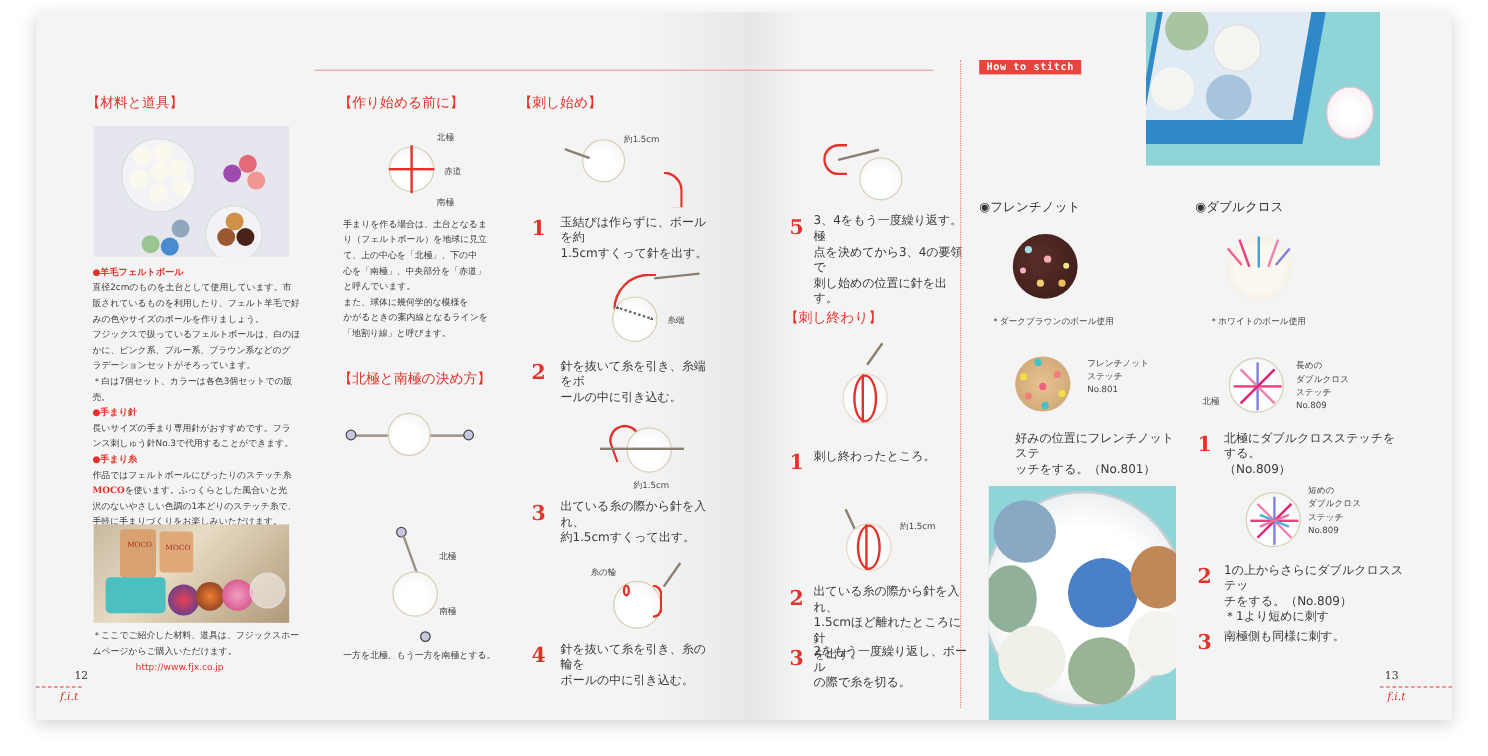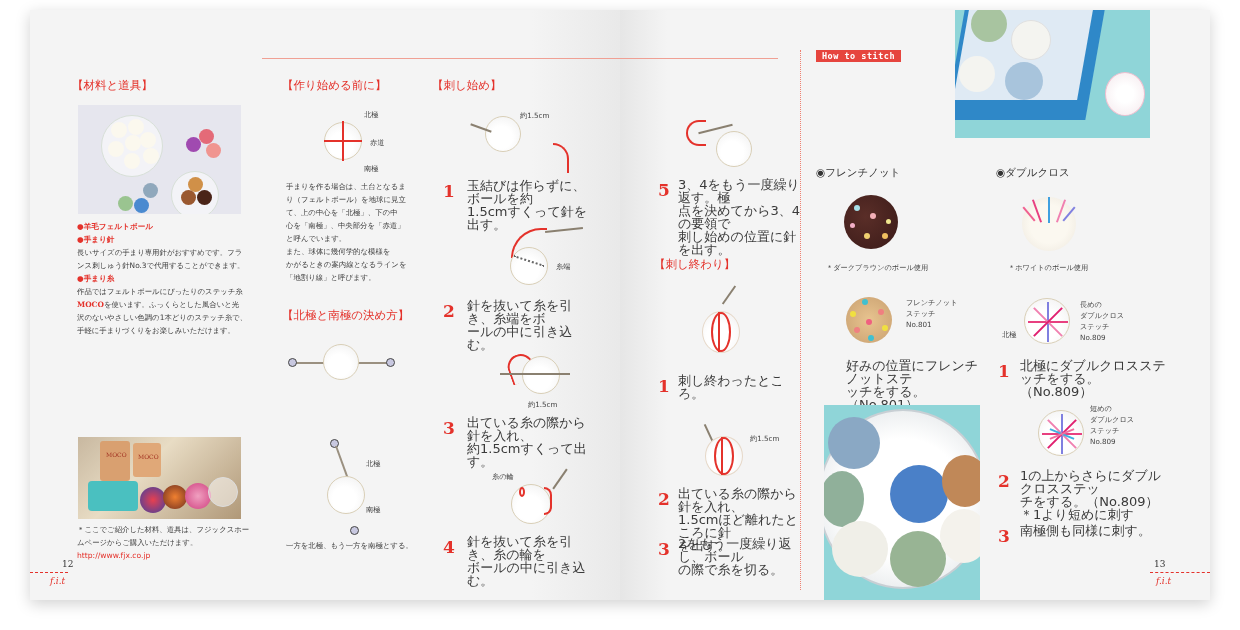--- a/index.html
+++ b/index.html
@@ -12,23 +12,23 @@
   .page.left { width: 590px; background: linear-gradient(to right, #f4f4f4 85%, #e9e9e9 100%); }
   .page.right { width: 590px; background: linear-gradient(to right, #e6e6e6 0%, #f4f4f4 8%); }
 
   .abs { position: absolute; }
   .red { color: #e4322b; }
   .title-main { font-family: "DejaVu Serif", serif; font-size: 14px; color: #e4322b; letter-spacing: 1px; }
   .title-rule { height: 1px; background: #f0a094; }
   .sec-title { font-size: 11.5px; color: #e4322b; font-family: "DejaVu Serif", serif; }
   .body-txt { font-size: 7.4px; line-height: 13px; color: #3a3a3a; }
   .sub-head { font-size: 7.6px; color: #e4322b; font-weight: bold; line-height: 12px; }
-  .link { font-size: 7.6px; color: #e4322b; }
+  .link { font-size: 7.6px; color: #e4322b; margin-left: 36px; }
   .step-num { font-size: 17px; font-weight: bold; color: #e4322b; font-family: "DejaVu Serif", serif; line-height: 18px; }
-  .step-txt { font-size: 13px; line-height: 13px; color: #3a3a3a; }
+  .step-txt { font-size: 10px; line-height: 13px; color: #3a3a3a; }
   .label-sm { font-size: 7.2px; color: #444; }
   .pageno { font-size: 9px; color: #333; font-family: "DejaVu Serif", serif; }
   .logo { font-size: 9px; color: #e4322b; font-style: italic; font-family: "DejaVu Serif", serif; }
   .dash { border-top: 1.5px dashed #e4322b; height: 0; }
 
   .photo { overflow: hidden; }
   .ball { position: absolute; border-radius: 50%; }
 
   .howto-badge { background: #e6453e; color: #fff; font-family: "DejaVu Sans Mono", monospace; font-size: 8.5px; font-weight: bold; padding: 1px 6px; letter-spacing: 0.5px; }
   .intro { font-family: "DejaVu Serif", serif; font-size: 8px; line-height: 14px; color: #333; }
@@ -63,20 +63,29 @@
       <div class="ball" style="left:110px;top:72px;width:15px;height:15px;background:#d09048;"></div>
       <div class="ball" style="left:103px;top:85px;width:15px;height:15px;background:#9a5830;"></div>
       <div class="ball" style="left:119px;top:85px;width:15px;height:15px;background:#4a2418;"></div>
       <div class="ball" style="left:65px;top:78px;width:15px;height:15px;background:#90a8bc;"></div>
       <div class="ball" style="left:40px;top:91px;width:15px;height:15px;background:#9ac490;"></div>
       <div class="ball" style="left:56px;top:93px;width:15px;height:15px;background:#4a8ad0;"></div>
     </div>
 
     <div class="abs" style="left:47px;top:211px;width:180px;">
       <div class="sub-head">●羊毛フェルトボール</div>
+      <div class="body-txt">
+        <div>直径2cmのものを土台として使用しています。市</div>
+        <div>販されているものを利用したり、フェルト羊毛で好</div>
+        <div>みの色やサイズのボールを作りましょう。</div>
+        <div>フジックスで扱っているフェルトボールは、白のほ</div>
+        <div>かに、ピンク系、ブルー系、ブラウン系などのグ</div>
+        <div>ラデーションセットがそろっています。</div>
+        <div>＊白は7個セット、カラーは各色3個セットでの販売。</div>
+      </div>
       <div class="sub-head" style="margin-top:1px;">●手まり針</div>
       <div class="body-txt">
         <div>長いサイズの手まり専用針がおすすめです。フラ</div>
         <div>ンス刺しゅう針No.3で代用することができます。</div>
       </div>
       <div class="sub-head" style="margin-top:1px;">●手まり糸</div>
       <div class="body-txt">
         <div>作品ではフェルトボールにぴったりのステッチ糸</div>
         <div><span class="red" style="font-family:'DejaVu Serif',serif;font-weight:bold;">MOCO</span><span>を使います。ふっくらとした風合いと光</span></div>
         <div>沢のないやさしい色調の1本どりのステッチ糸で、</div>

